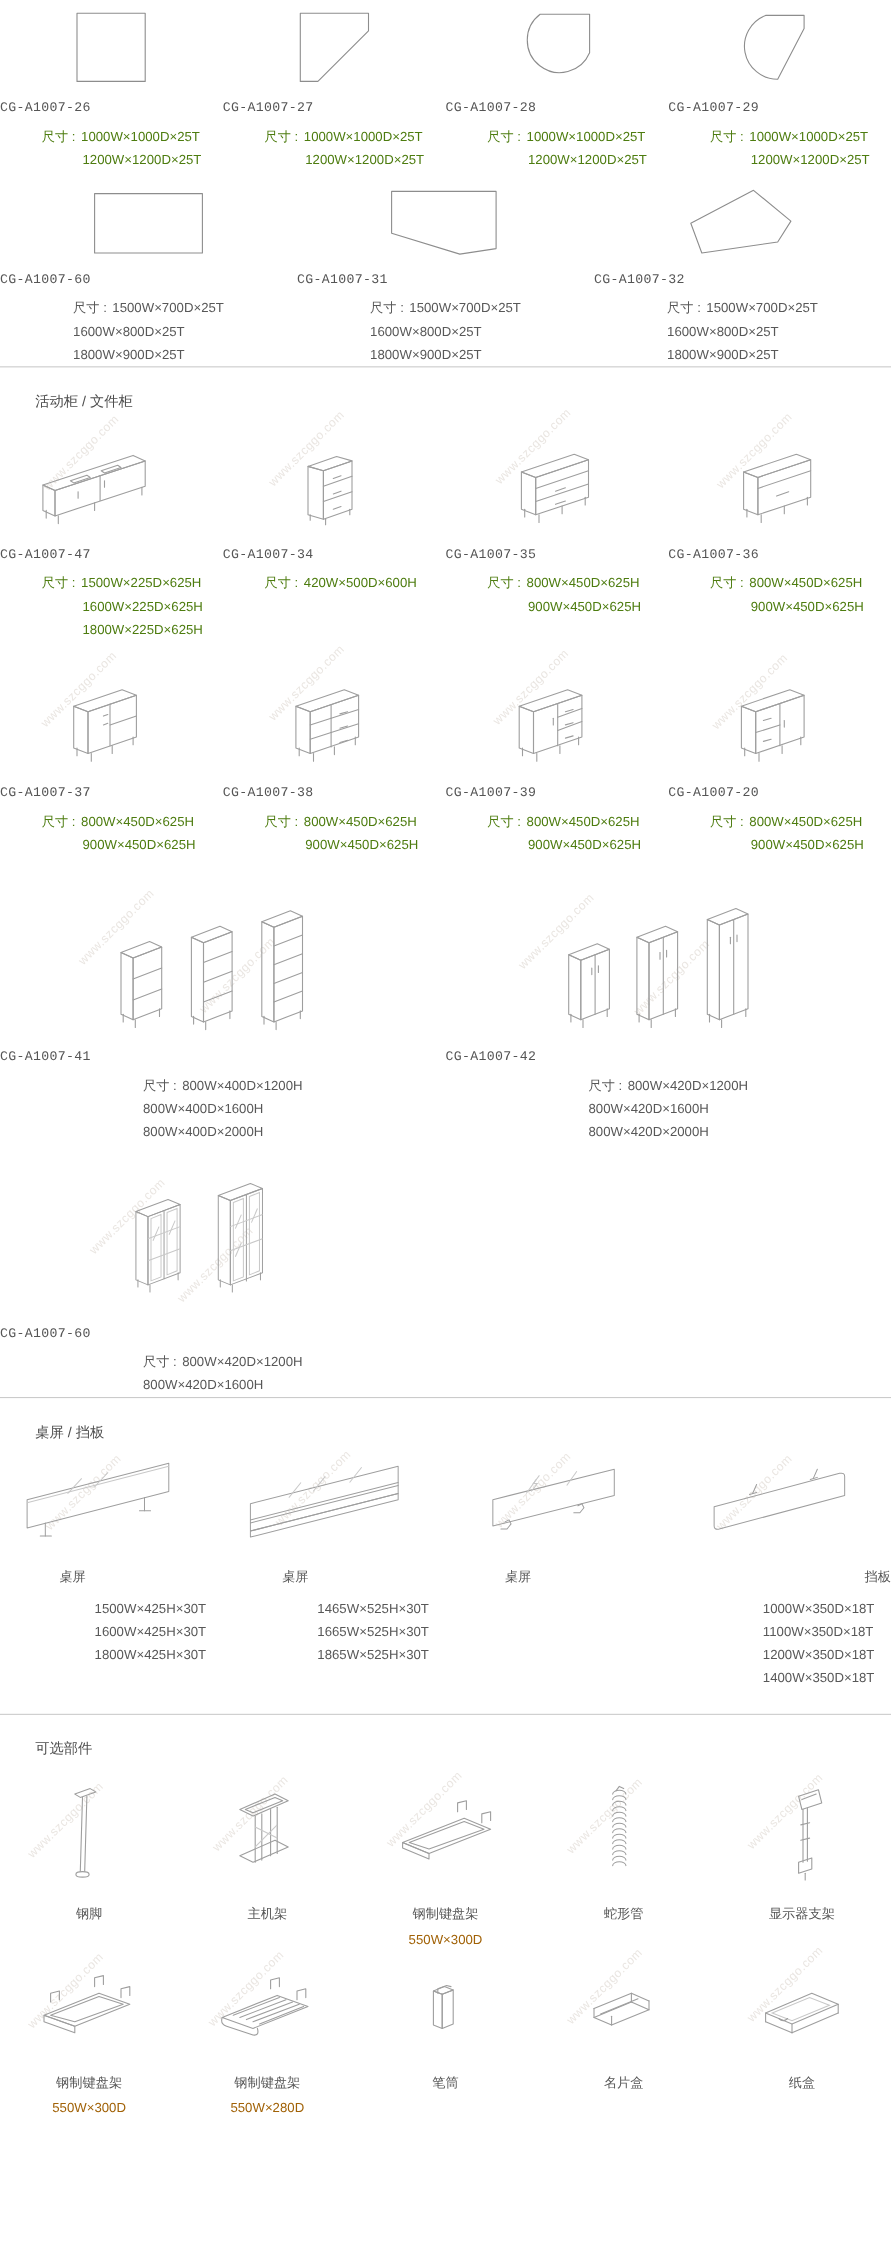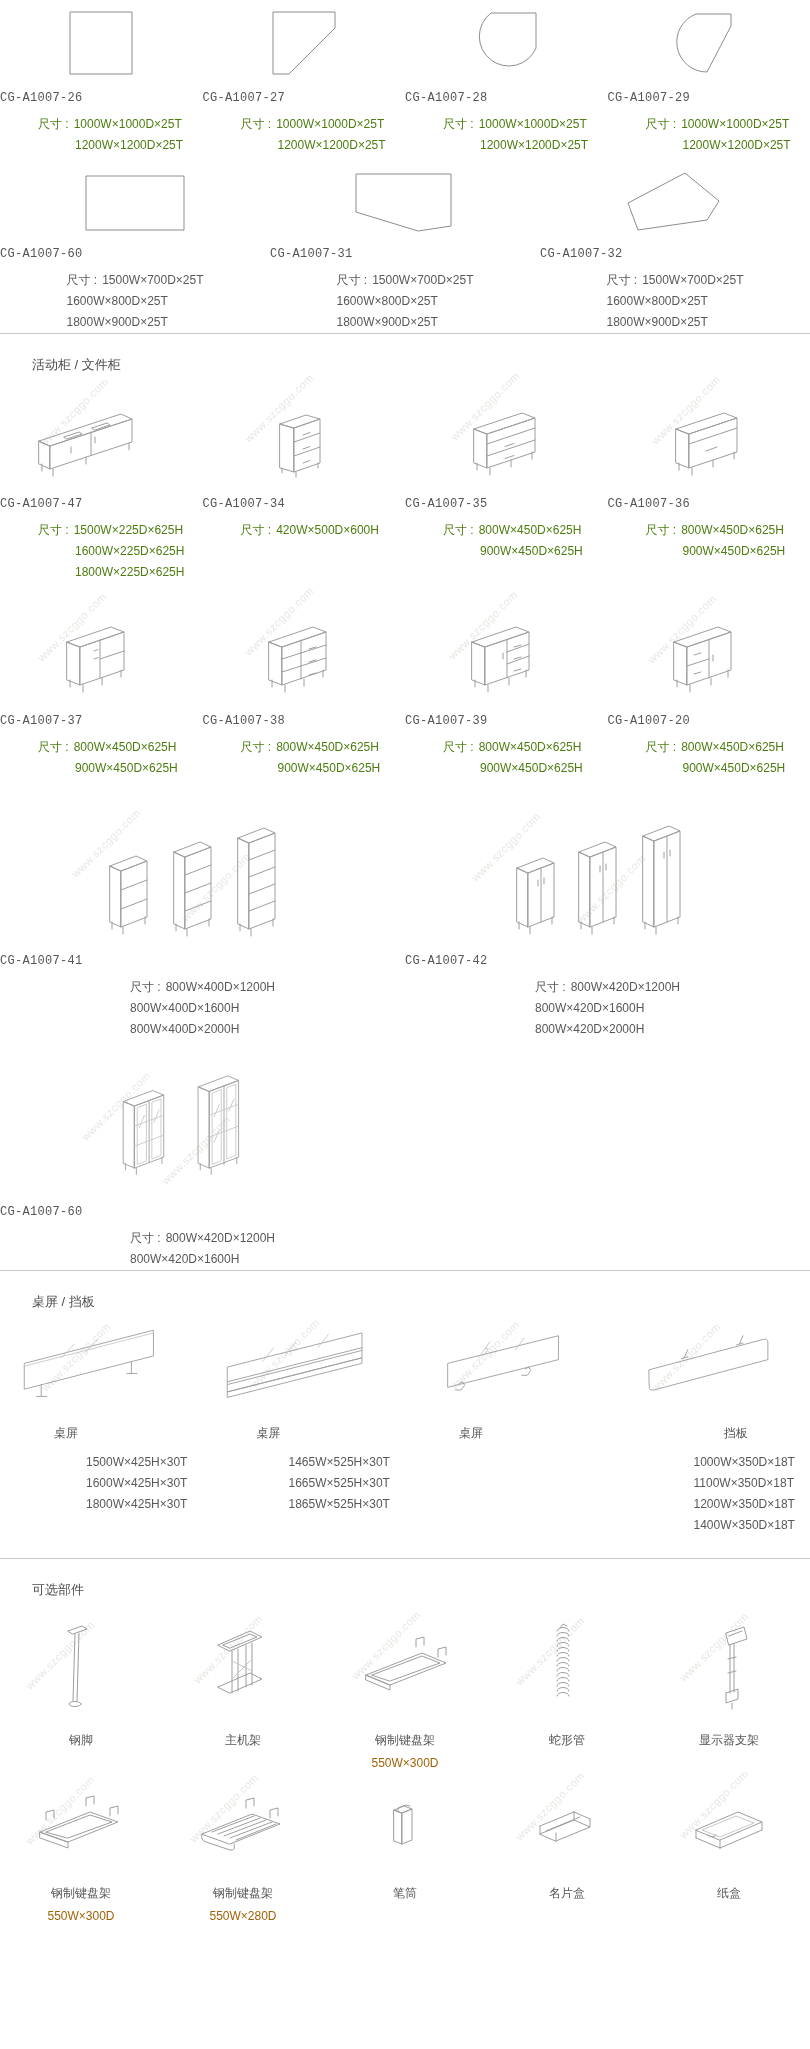--- a/index.html
+++ b/index.html
@@ -576,21 +576,21 @@
         <div class="illo">
           <span class="wm" style="left:32px;top:30px">www.szcggo.com</span>
           <svg width="170" height="92" viewBox="0 0 170 100">
             <path class="st" d="M20,53 L144,20 Q149,19 149,23 L149,42 L25,75 Q20,76 20,72 Z"></path>
             <line class="st" x1="58" y1="40" x2="62" y2="31"></line>
             <line class="st" x1="118" y1="25" x2="122" y2="16"></line>
             <line class="st" x1="55" y1="41" x2="62" y2="39"></line>
             <line class="st" x1="115" y1="26" x2="122" y2="24"></line>
           </svg>
         </div>
-        <div class="name-c" style="text-align:center;padding-left:54px;margin-top:12px">挡板</div>
+        <div class="name-c" style="text-align:right;padding-left:54px;margin-top:12px">挡板</div>
         <div class="pdims">
           <div><span>1000W×350D×18T</span></div>
           <div><span>1100W×350D×18T</span></div>
           <div><span>1200W×350D×18T</span></div>
           <div><span>1400W×350D×18T</span></div>
         </div>
       </div>
     </div>
   </div>
 

